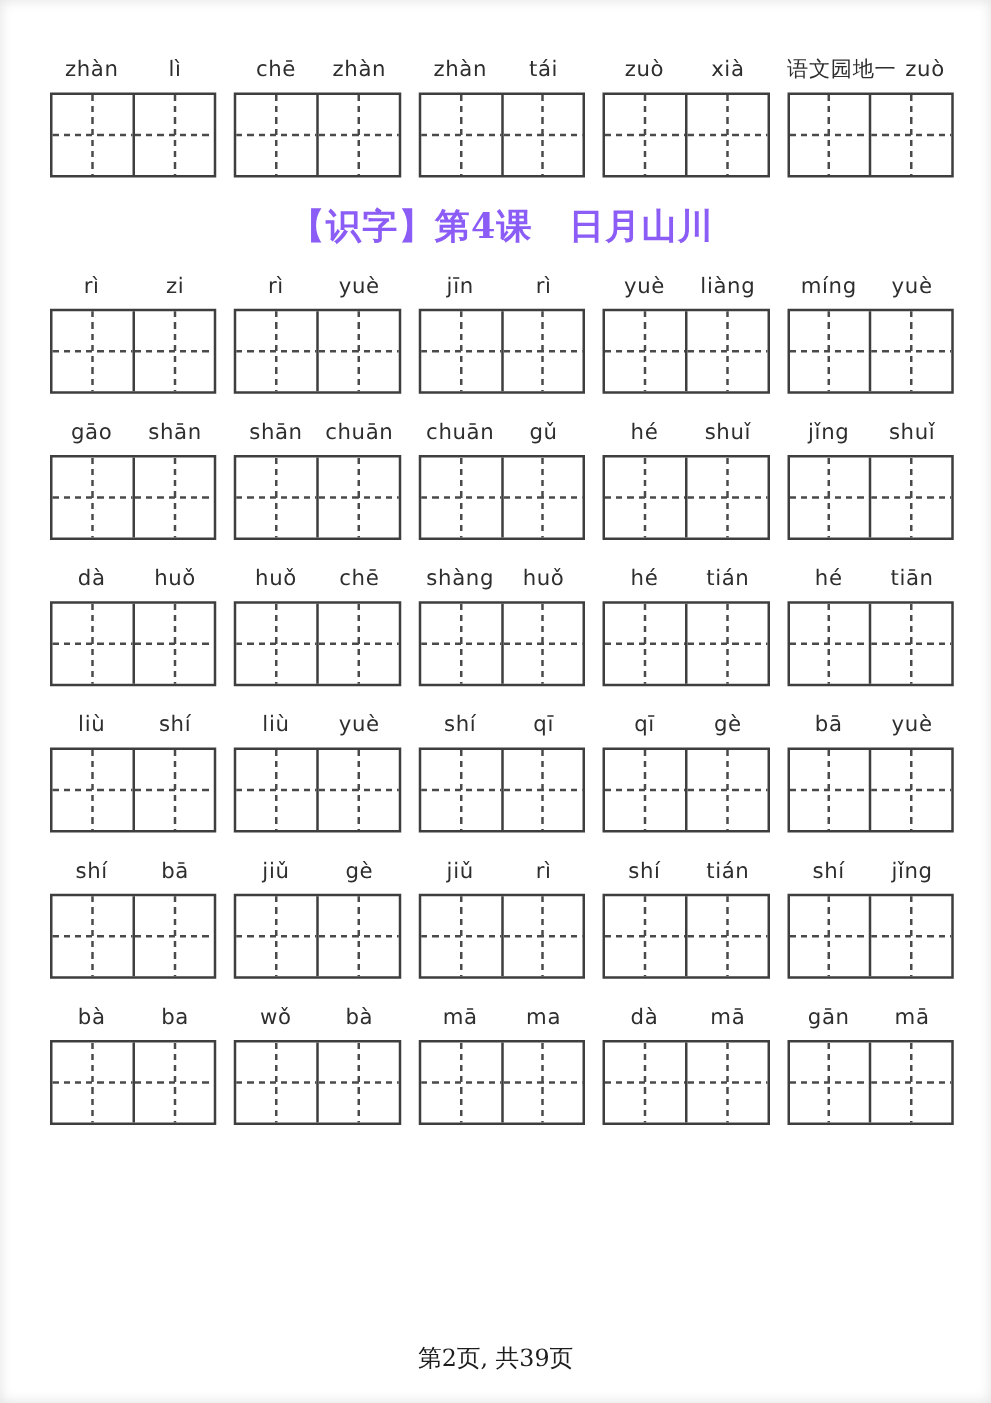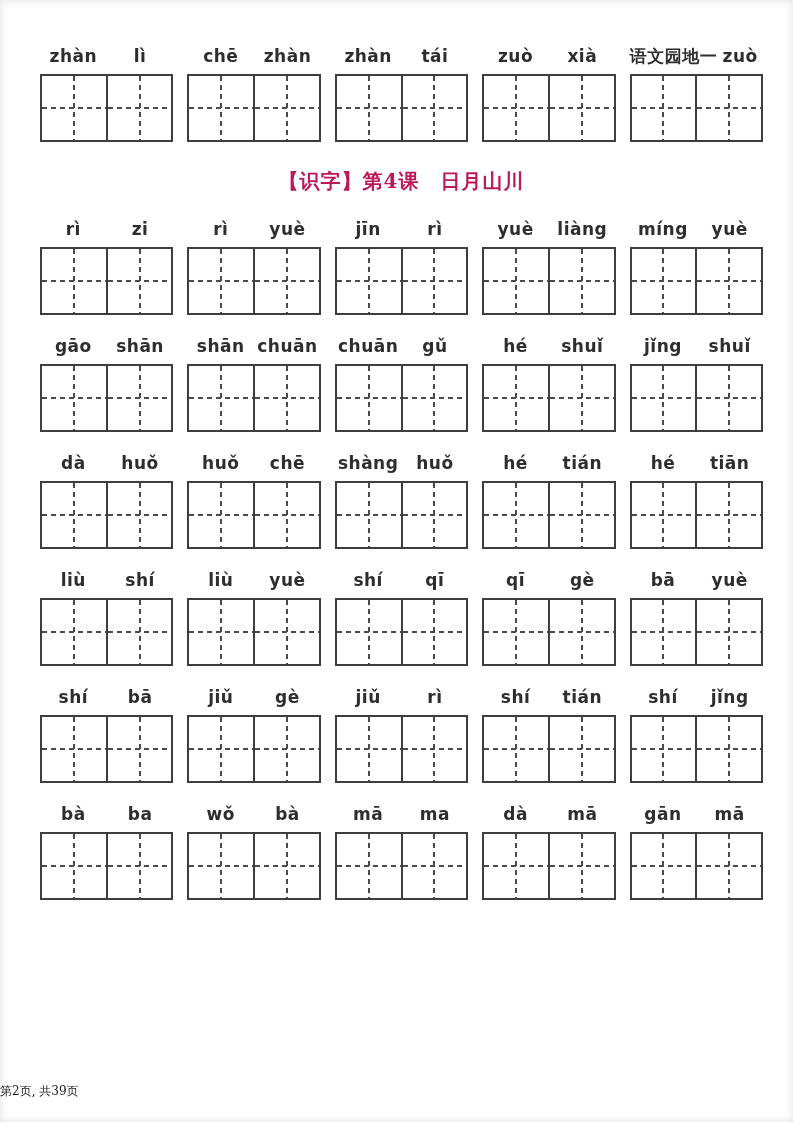--- a/index.html
+++ b/index.html
@@ -11,21 +11,20 @@
     overflow: hidden;
     font-family: "DejaVu Sans", "Liberation Sans", sans-serif;
     box-shadow: inset 0 0 10px rgba(0,0,0,0.12);
   }
   #content { padding: 46px 30px 0 40px; }
 
   .word-row {
     display: flex;
     gap: 14px;
     margin-bottom: 21px;
-    font-weight: bold;
   }
   .word-group { flex: 1; min-width: 0; }
 
   .pinyin-row { display: flex; margin-bottom: 7px; }
   .pinyin {
     flex: 1;
     text-align: center;
     font-size: 17px;
     line-height: 21px;
     color: #2e2e2e;
@@ -55,34 +54,34 @@
     position: absolute;
     top: 50%; left: 0; right: 0;
     height: 2px; margin-top: -1px;
     background: repeating-linear-gradient(to right, #4a4a4a 0 5px, transparent 5px 9px);
   }
 
   .section-header {
     text-align: center;
     font-family: "DejaVu Serif", "Liberation Serif", serif;
     font-weight: bold;
-    font-size: 20px;
+    font-size: 28px;
     line-height: 36px;
-    color: #be185d;
+    color: #8b5cf6;
     margin: 14px 0 20px;
     letter-spacing: 1px;
   }
 
   .footer {
     position: absolute;
     left: 0; bottom: 22px;
     width: 100%;
-    text-align: left;
+    text-align: center;
     font-family: "DejaVu Serif", "Liberation Serif", serif;
-    font-size: 12px;
+    font-size: 19px;
     color: #1d1d1d;
   }
 </style>
 </head>
 <body>
 
 <main>
   <div id="content">
       <div class="word-row">
         <div class="word-group">

